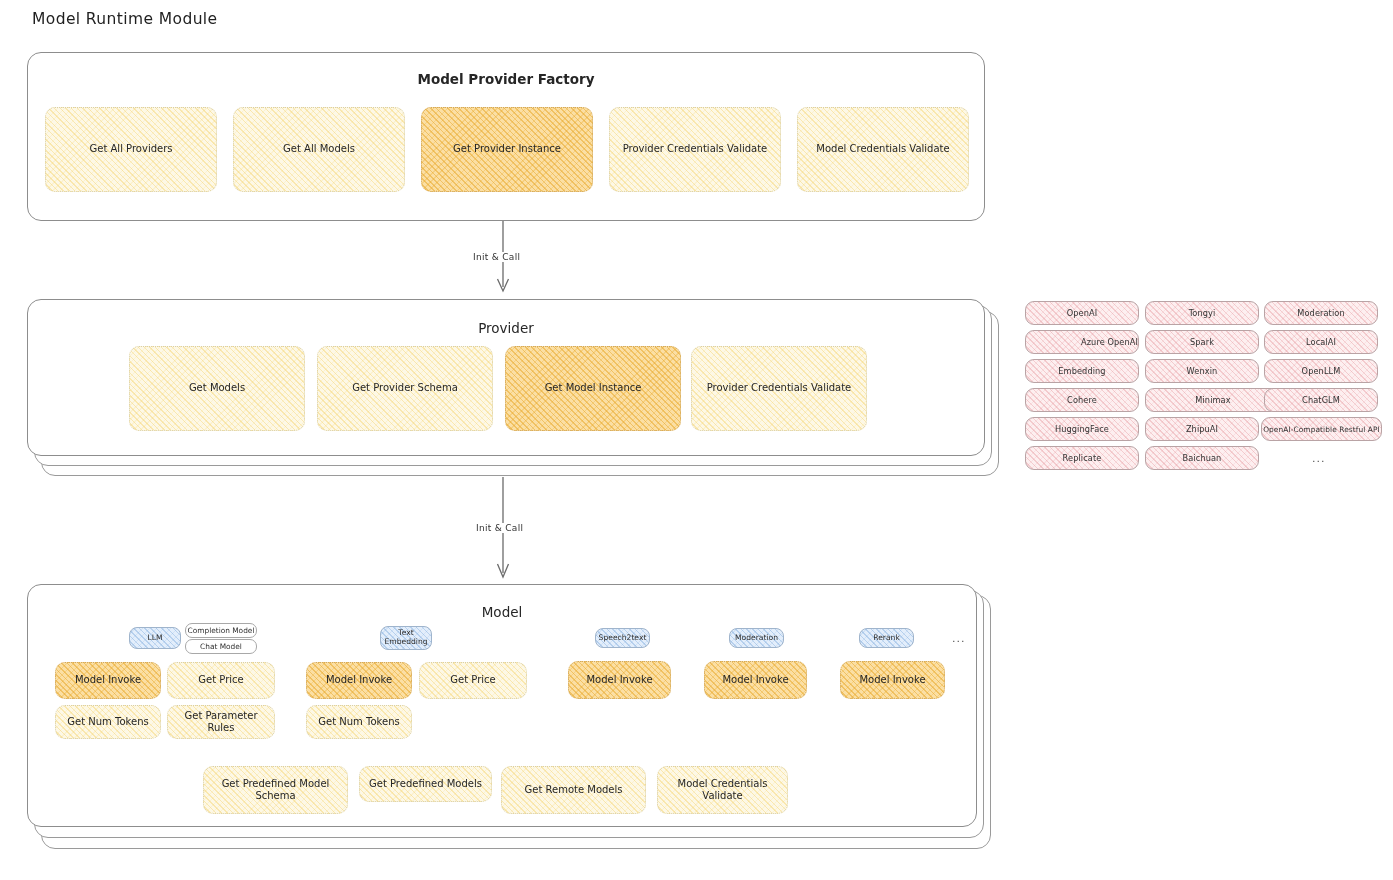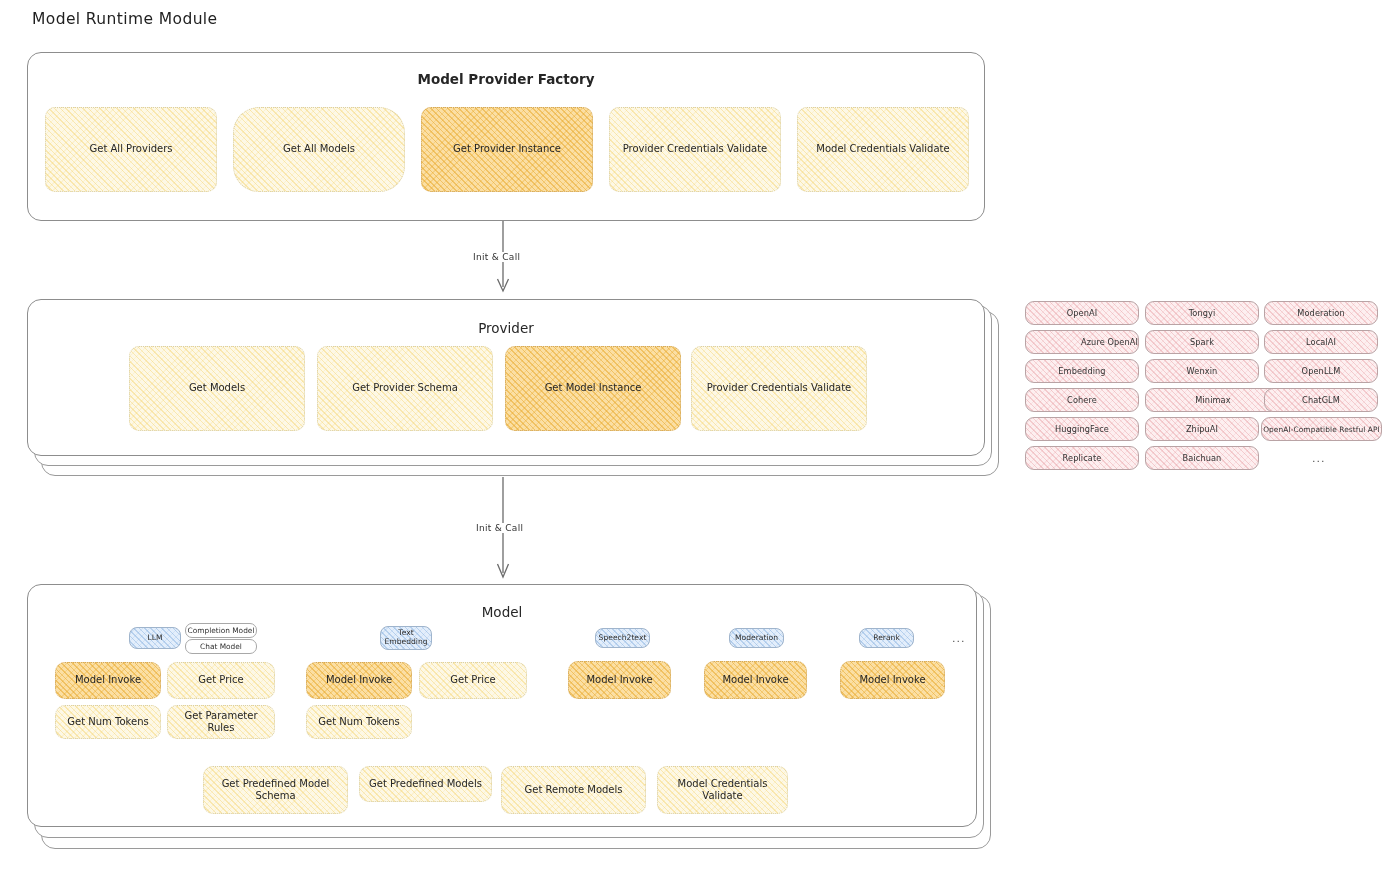--- a/index.html
+++ b/index.html
@@ -165,21 +165,21 @@
 
 <div id="page-title" class="hand">Model Runtime Module</div>
 
 <div class="panel" style="left:27px; top:52px; width:958px; height:169px;font-weight:bold;">
   <div class="panel-title hand" style="top:18px;">Model Provider Factory</div>
 </div>
 
 <div class="card hatch-light" style="left:45px; top:107px; width:172px; height:85px;">
   <span>Get All Providers</span>
 </div>
-<div class="card hatch-light" style="left:233px; top:107px; width:172px; height:85px;border-radius:26px;">
+<div class="card hatch-light" style="left:233px; top:107px; width:172px; height:85px;">
   <span>Get All Models</span>
 </div>
 <div class="card strong hatch-strong" style="left:421px; top:107px; width:172px; height:85px;">
   <span>Get Provider Instance</span>
 </div>
 <div class="card hatch-light" style="left:609px; top:107px; width:172px; height:85px;">
   <span>Provider Credentials Validate</span>
 </div>
 <div class="card hatch-light" style="left:797px; top:107px; width:172px; height:85px;">
   <span>Model Credentials Validate</span>

